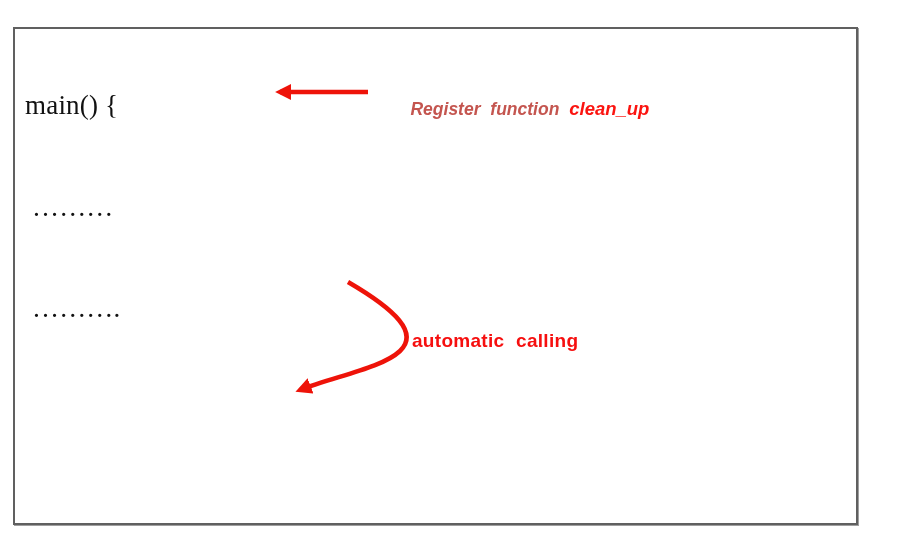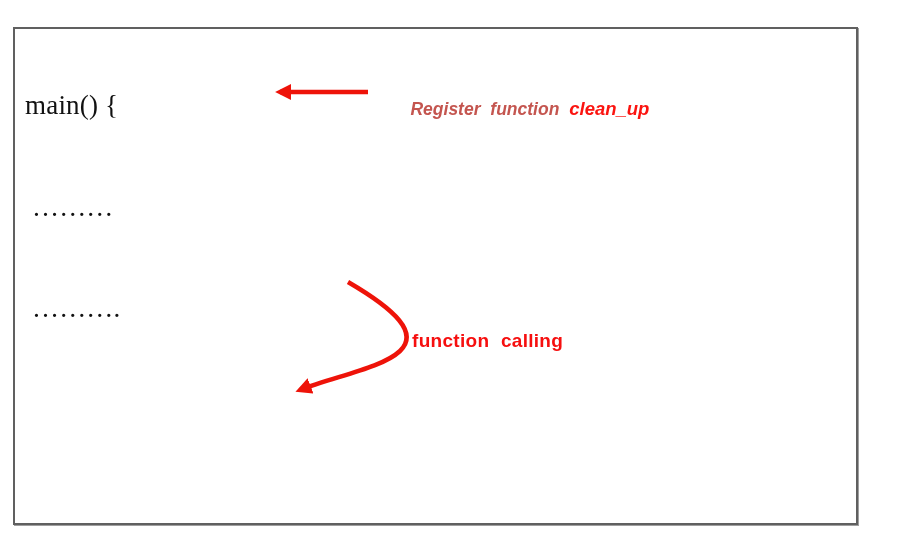--- a/index.html
+++ b/index.html
@@ -112,15 +112,15 @@
       </marker>
     </defs>
     <path class="arrow-path" d="M 368 92 L 280 92" marker-end="url(#ah)"></path>
     <path class="arrow-path" d="M 348 282 C 396 310, 419 333, 400 351 C 382 368, 336 376, 300 390" marker-end="url(#ah)"></path>
   </svg>
 
   <div class="label label-register">
     <span>Register function </span><span class="hl">clean_up</span>
   </div>
 
-  <div class="label label-autocall">function calling</div>
+  <div class="label label-autocall">automatic calling</div>
 
 </div>
 
 </body></html>

